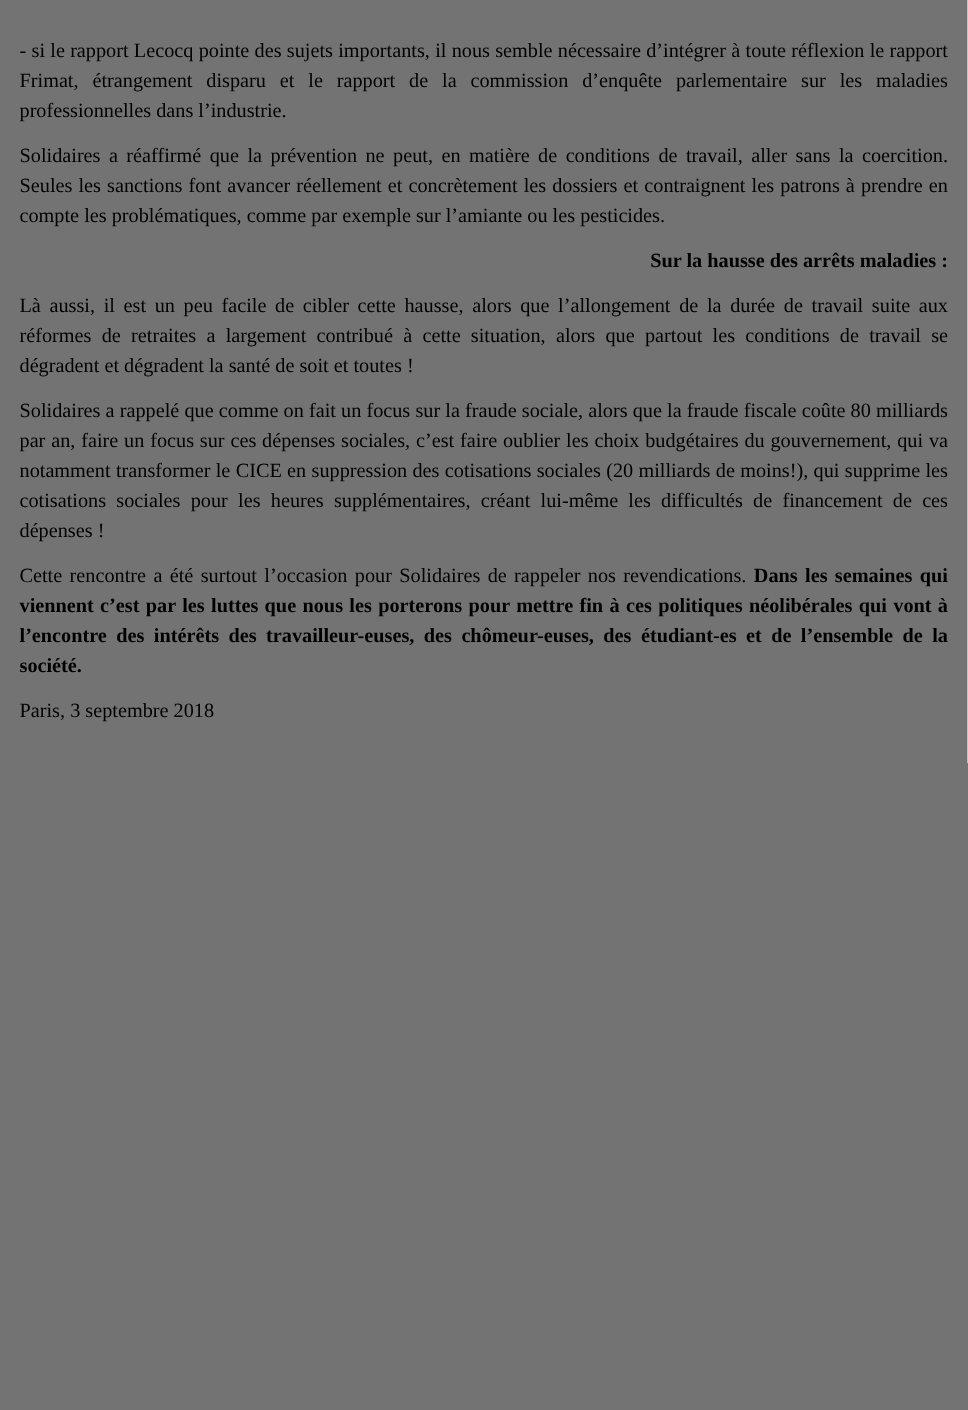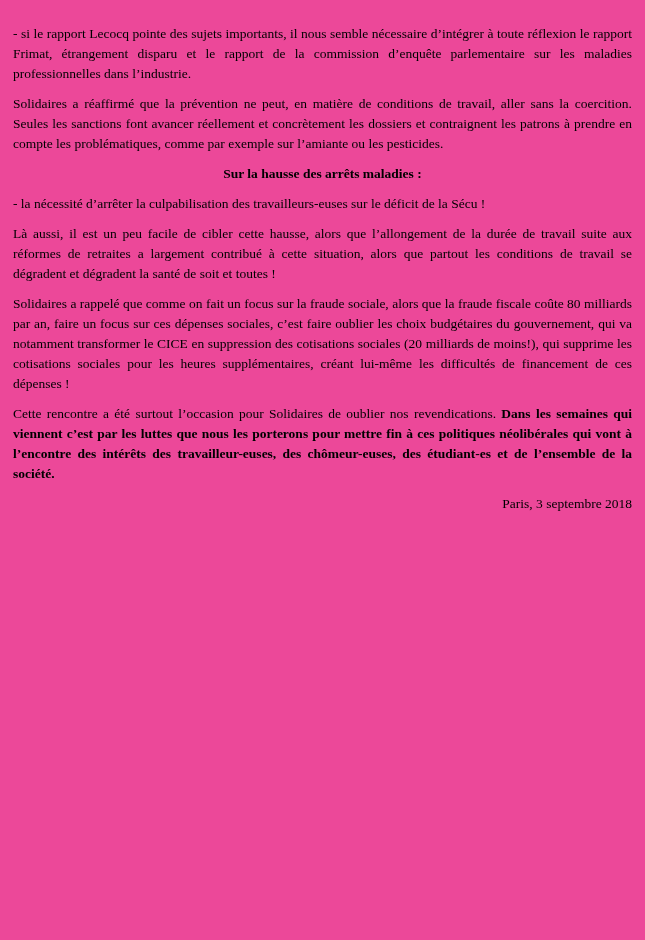--- a/index.html
+++ b/index.html
@@ -4,57 +4,55 @@
 <style>
   html, body {
     margin: 0;
     padding: 0;
     background: #ffffff;
   }
   .page {
     position: relative;
     width: 645px;
     height: 940px;
-    background: #ec4899;
+    background: #737373;
     overflow: hidden;
     box-sizing: border-box;
   }
   .content {
     position: absolute;
     top: 24px;
     left: 13px;
     right: 13px;
     font-family: "Liberation Serif", "DejaVu Serif", serif;
     font-size: 13.5px;
     line-height: 20px;
     color: #000000;
     text-align: justify;
   }
   .content p {
     margin: 0 0 10px 0;
     padding: 0;
   }
   .para-heading {
     font-weight: bold;
-    text-align: center;
+    text-align: right;
   }
   .bold-run {
     font-weight: bold;
   }
   .dateline {
-    text-align: right;
   }
 </style>
 </head>
 <body>
 
 <div class="page">
   <div class="content">
     <p>- si le rapport Lecocq pointe des sujets importants, il nous semble nécessaire d’intégrer à toute réflexion le rapport Frimat, étrangement disparu et  le rapport de la commission d’enquête parlementaire sur les maladies professionnelles dans l’industrie.</p>
     <p>Solidaires a réaffirmé que la prévention ne peut, en matière de conditions de travail, aller sans la coercition. Seules les sanctions font avancer réellement et concrètement les dossiers et contraignent les patrons à prendre en compte les problématiques, comme par exemple sur l’amiante ou les pesticides.</p>
     <p class="para-heading">Sur la hausse des arrêts maladies :</p>
-    <p>- la nécessité d’arrêter la culpabilisation des travailleurs-euses sur le déficit de la Sécu !</p>
     <p>Là aussi, il est un peu facile de cibler cette hausse, alors que l’allongement de la durée de travail suite aux réformes de retraites a largement contribué à cette situation, alors que partout les conditions de travail se dégradent et dégradent la santé de soit et toutes !</p>
     <p>Solidaires a rappelé que comme on fait un focus sur la fraude sociale, alors que la fraude fiscale coûte 80 milliards par an, faire un focus sur ces dépenses sociales, c’est faire oublier les choix budgétaires du gouvernement, qui va notamment transformer le CICE en suppression des cotisations sociales (20 milliards de moins!), qui supprime les cotisations sociales pour les heures supplémentaires, créant lui-même les difficultés de financement de ces dépenses !</p>
-    <p><span>Cette rencontre a été surtout l’occasion pour Solidaires de oublier nos revendications. </span><span class="bold-run">Dans les semaines qui viennent c’est par les luttes que nous les porterons pour mettre fin à ces politiques néolibérales qui vont à l’encontre des intérêts des travailleur-euses, des chômeur-euses, des étudiant-es et de l’ensemble de la société.</span></p>
+    <p><span>Cette rencontre a été surtout l’occasion pour Solidaires de rappeler nos revendications. </span><span class="bold-run">Dans les semaines qui viennent c’est par les luttes que nous les porterons pour mettre fin à ces politiques néolibérales qui vont à l’encontre des intérêts des travailleur-euses, des chômeur-euses, des étudiant-es et de l’ensemble de la société.</span></p>
     <p class="dateline">Paris, 3 septembre 2018</p>
   </div>
 </div>
 
 </body></html>

